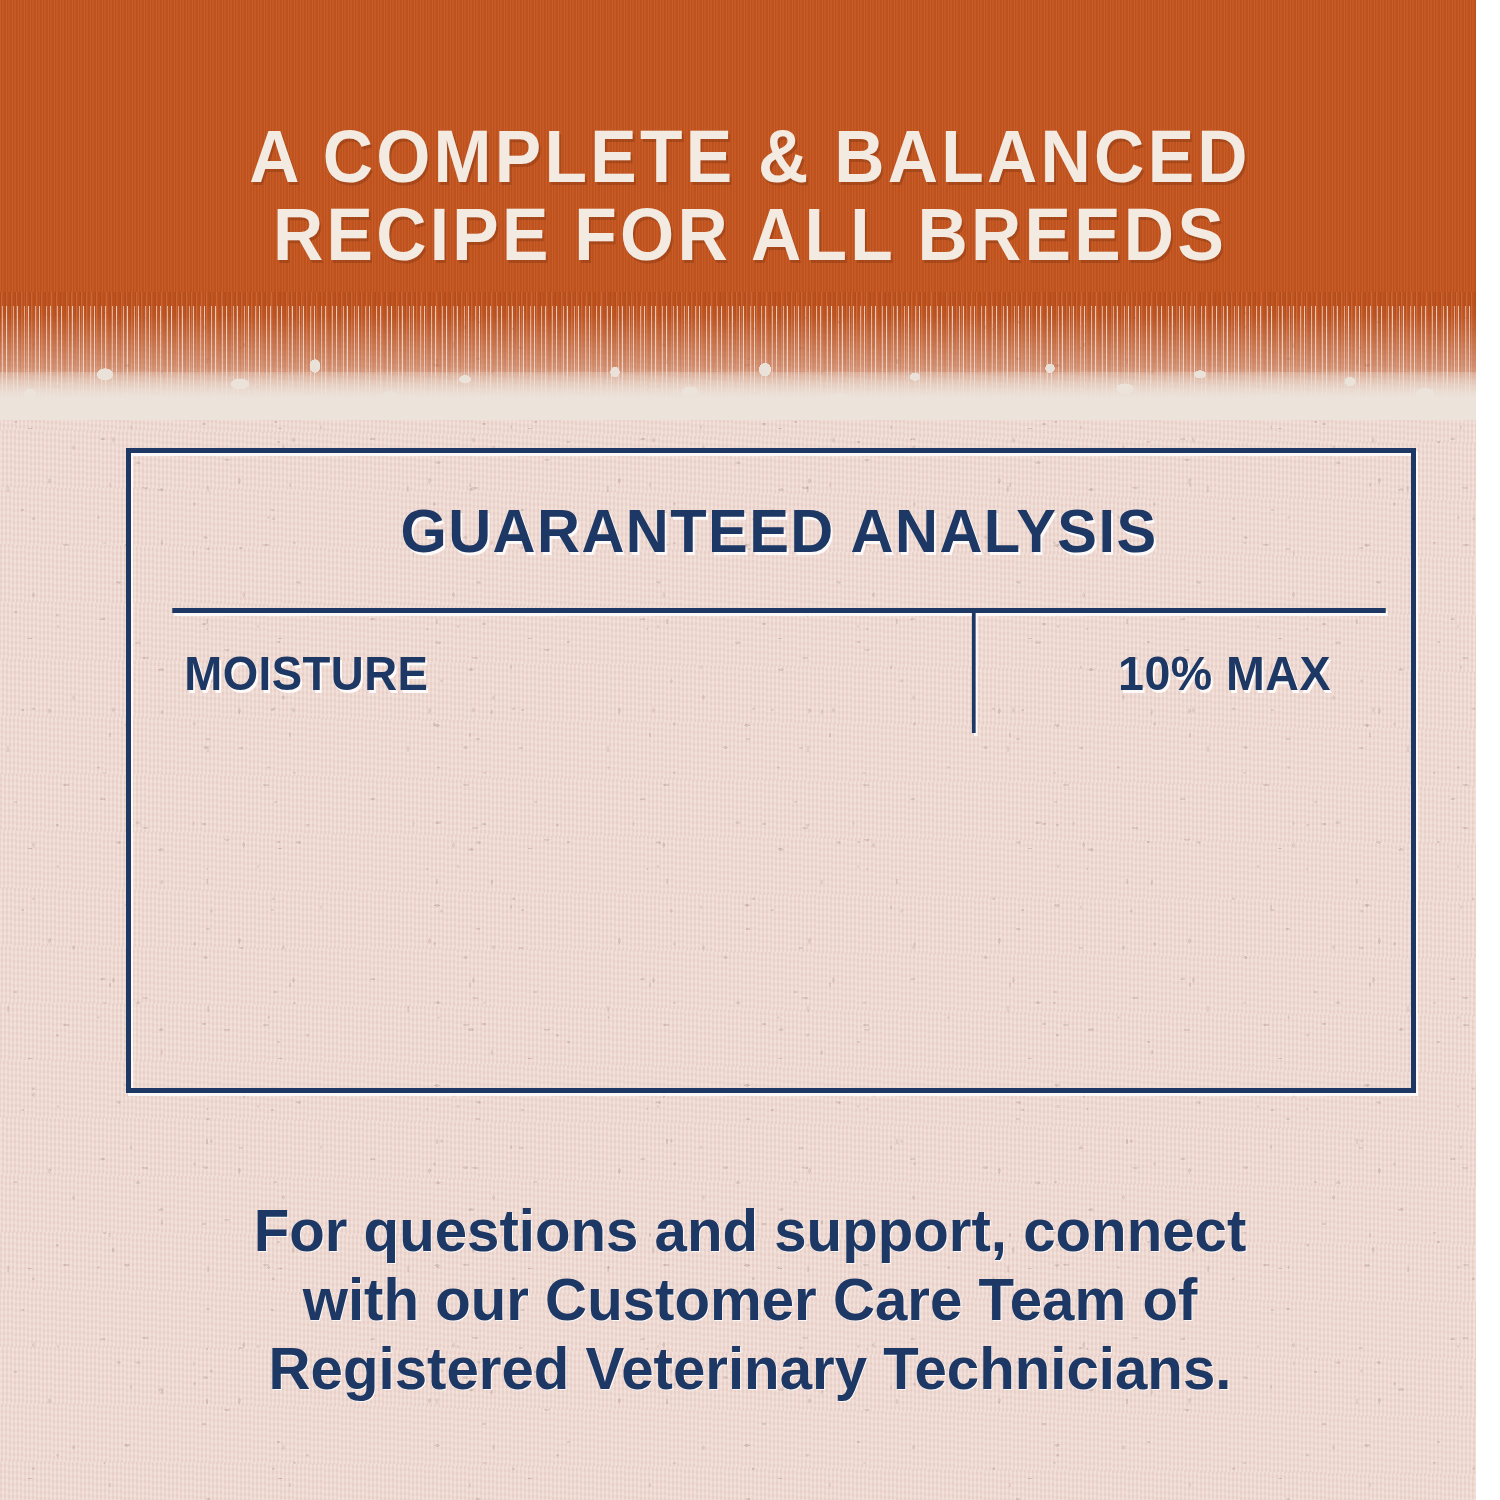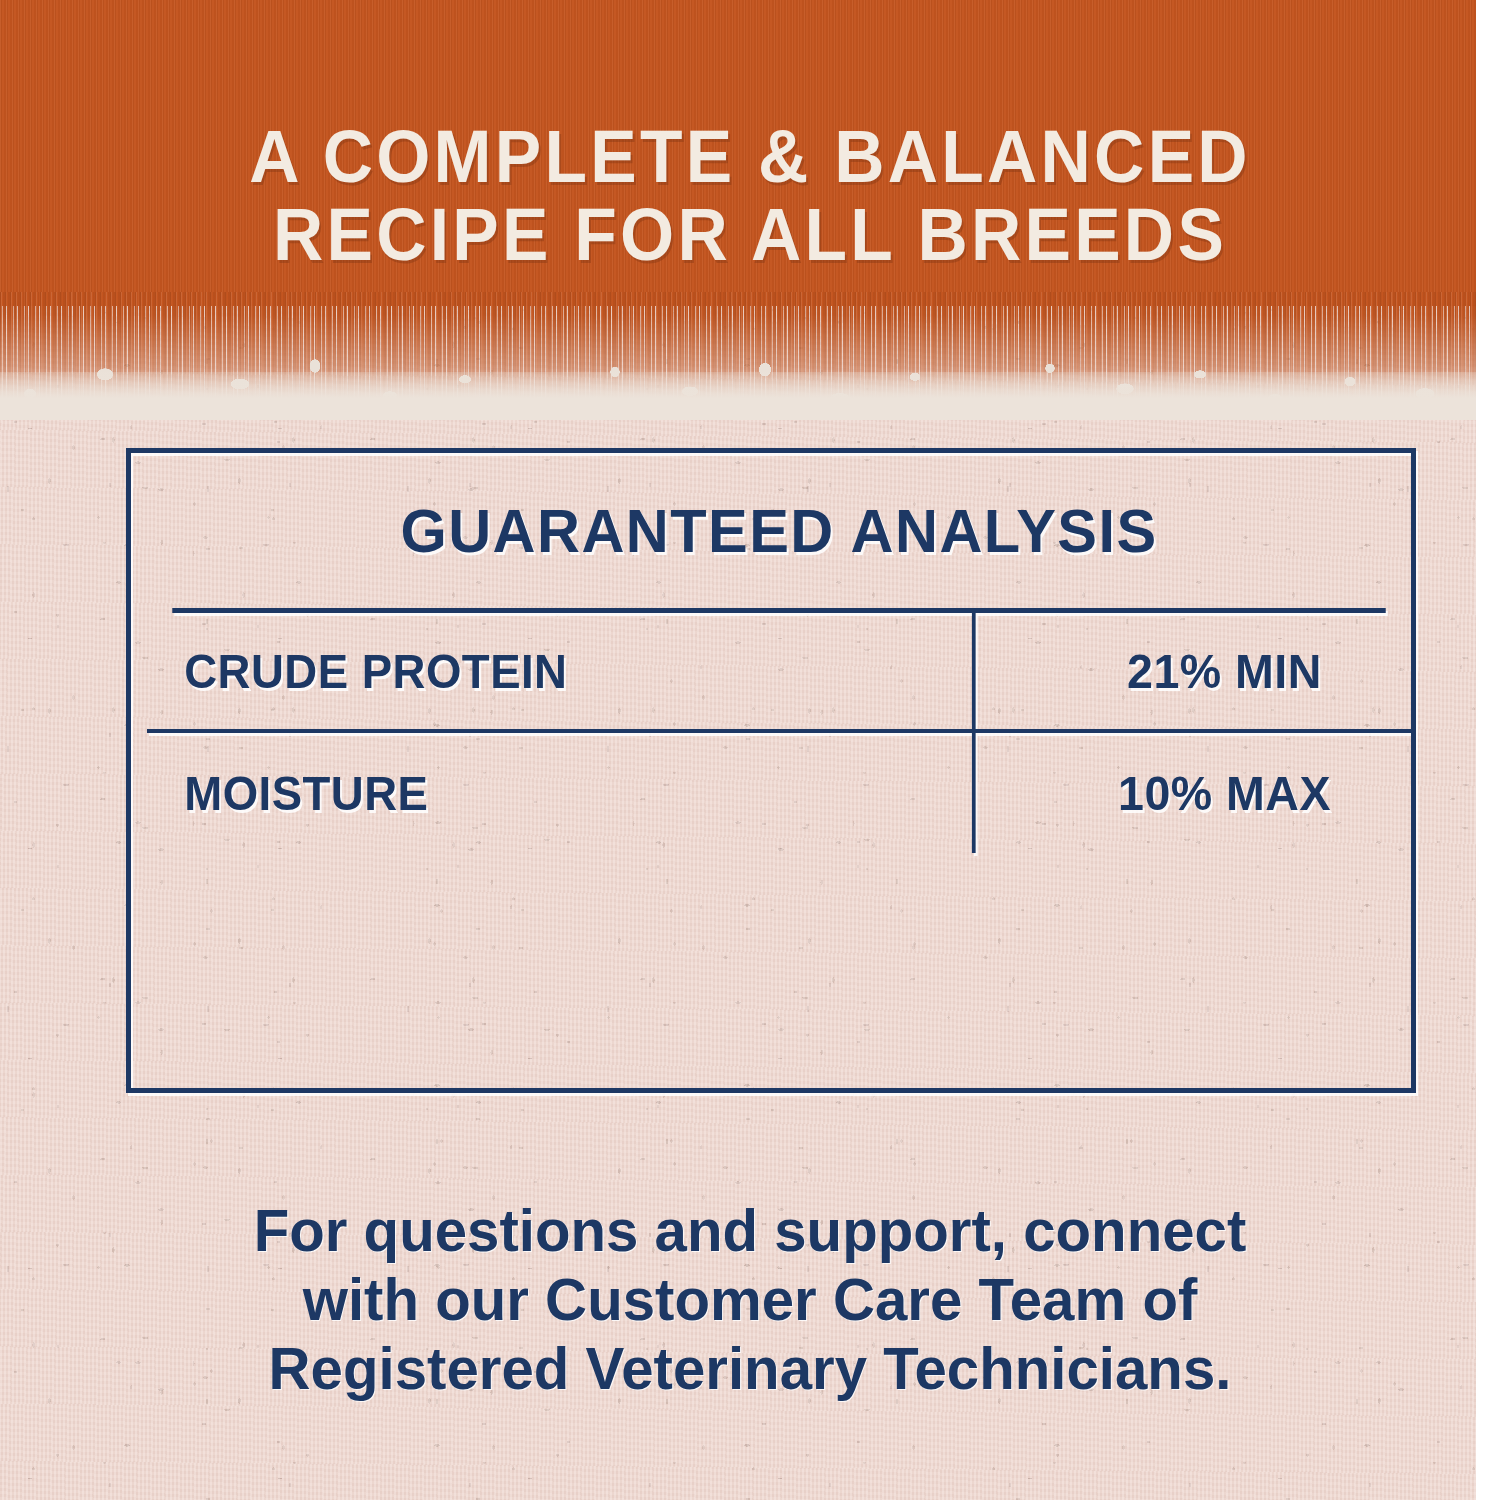--- a/index.html
+++ b/index.html
@@ -284,24 +284,20 @@
 
   <div class="headline">
     <span class="hl-line">A COMPLETE &amp; BALANCED</span>
     <span class="hl-line">RECIPE FOR ALL BREEDS</span>
   </div>
 
   <div class="table-box">
     <div class="table-title">GUARANTEED ANALYSIS</div>
     <div class="table-rows">
 
-      <div class="trow">
-        <div class="tcell-label">CRUDE PROTEIN</div>
-        <div class="tcell-value">21% MIN</div>
-      </div>
 
 
 
       <div class="trow">
         <div class="tcell-label">MOISTURE</div>
         <div class="tcell-value">10% MAX</div>
       </div>
 
     </div>
   </div>

